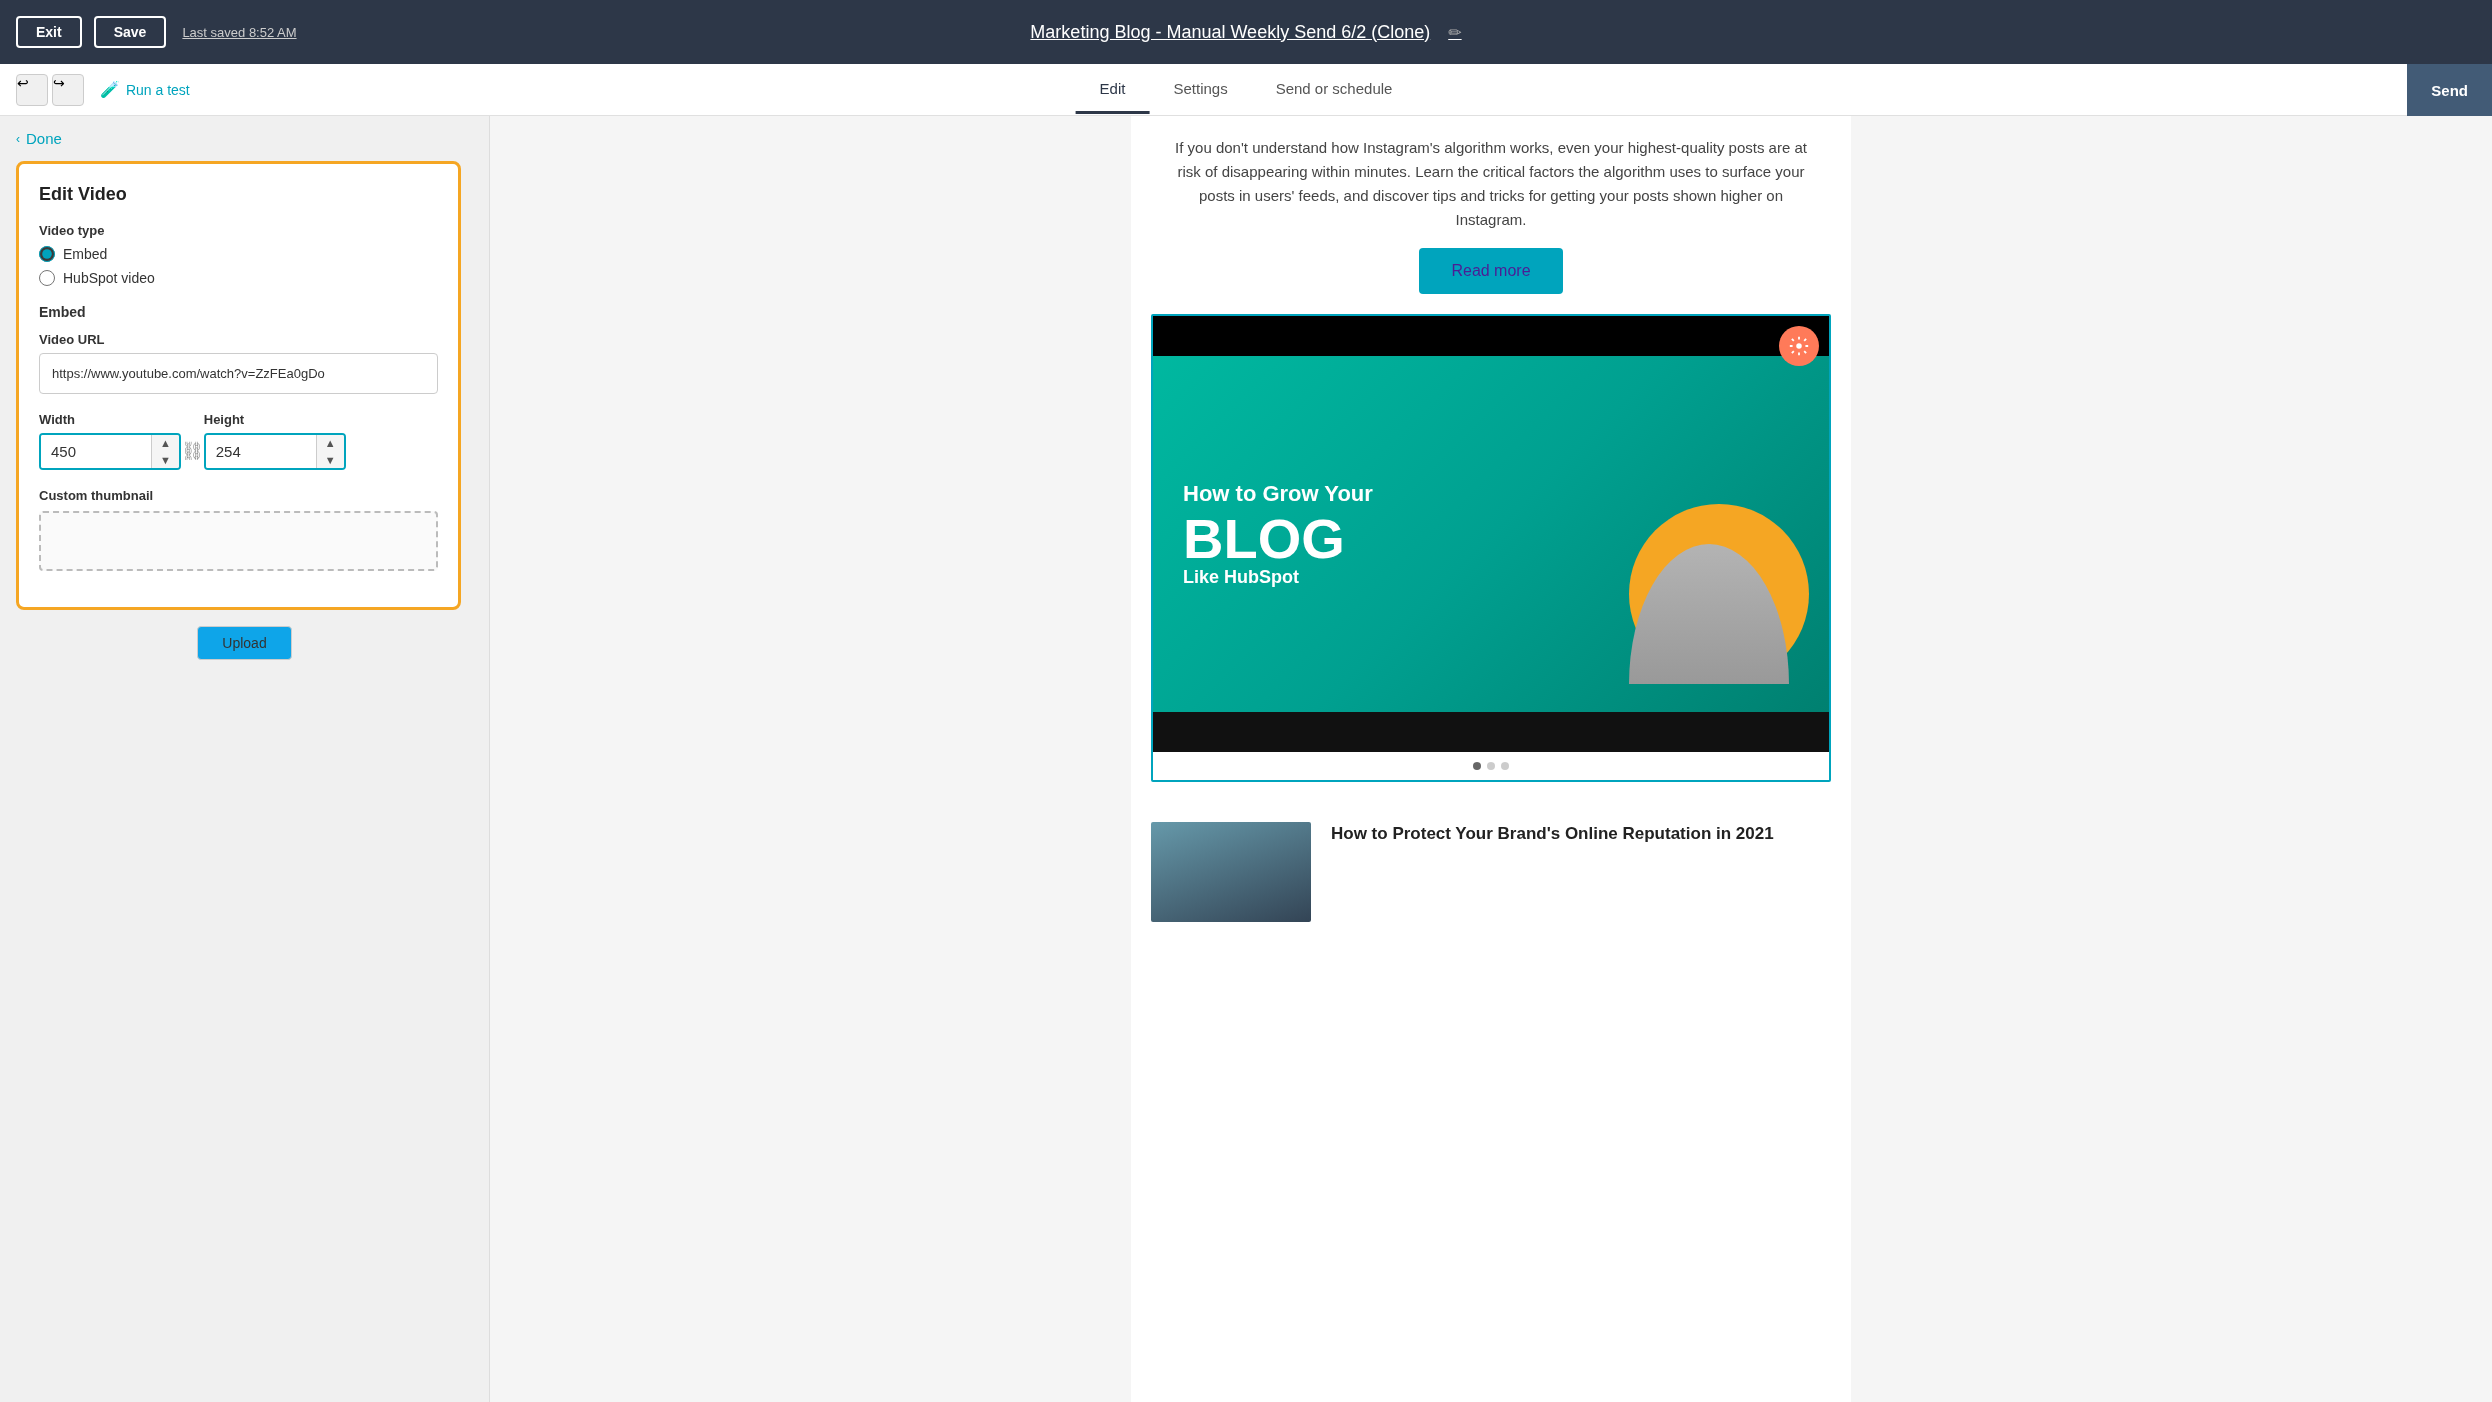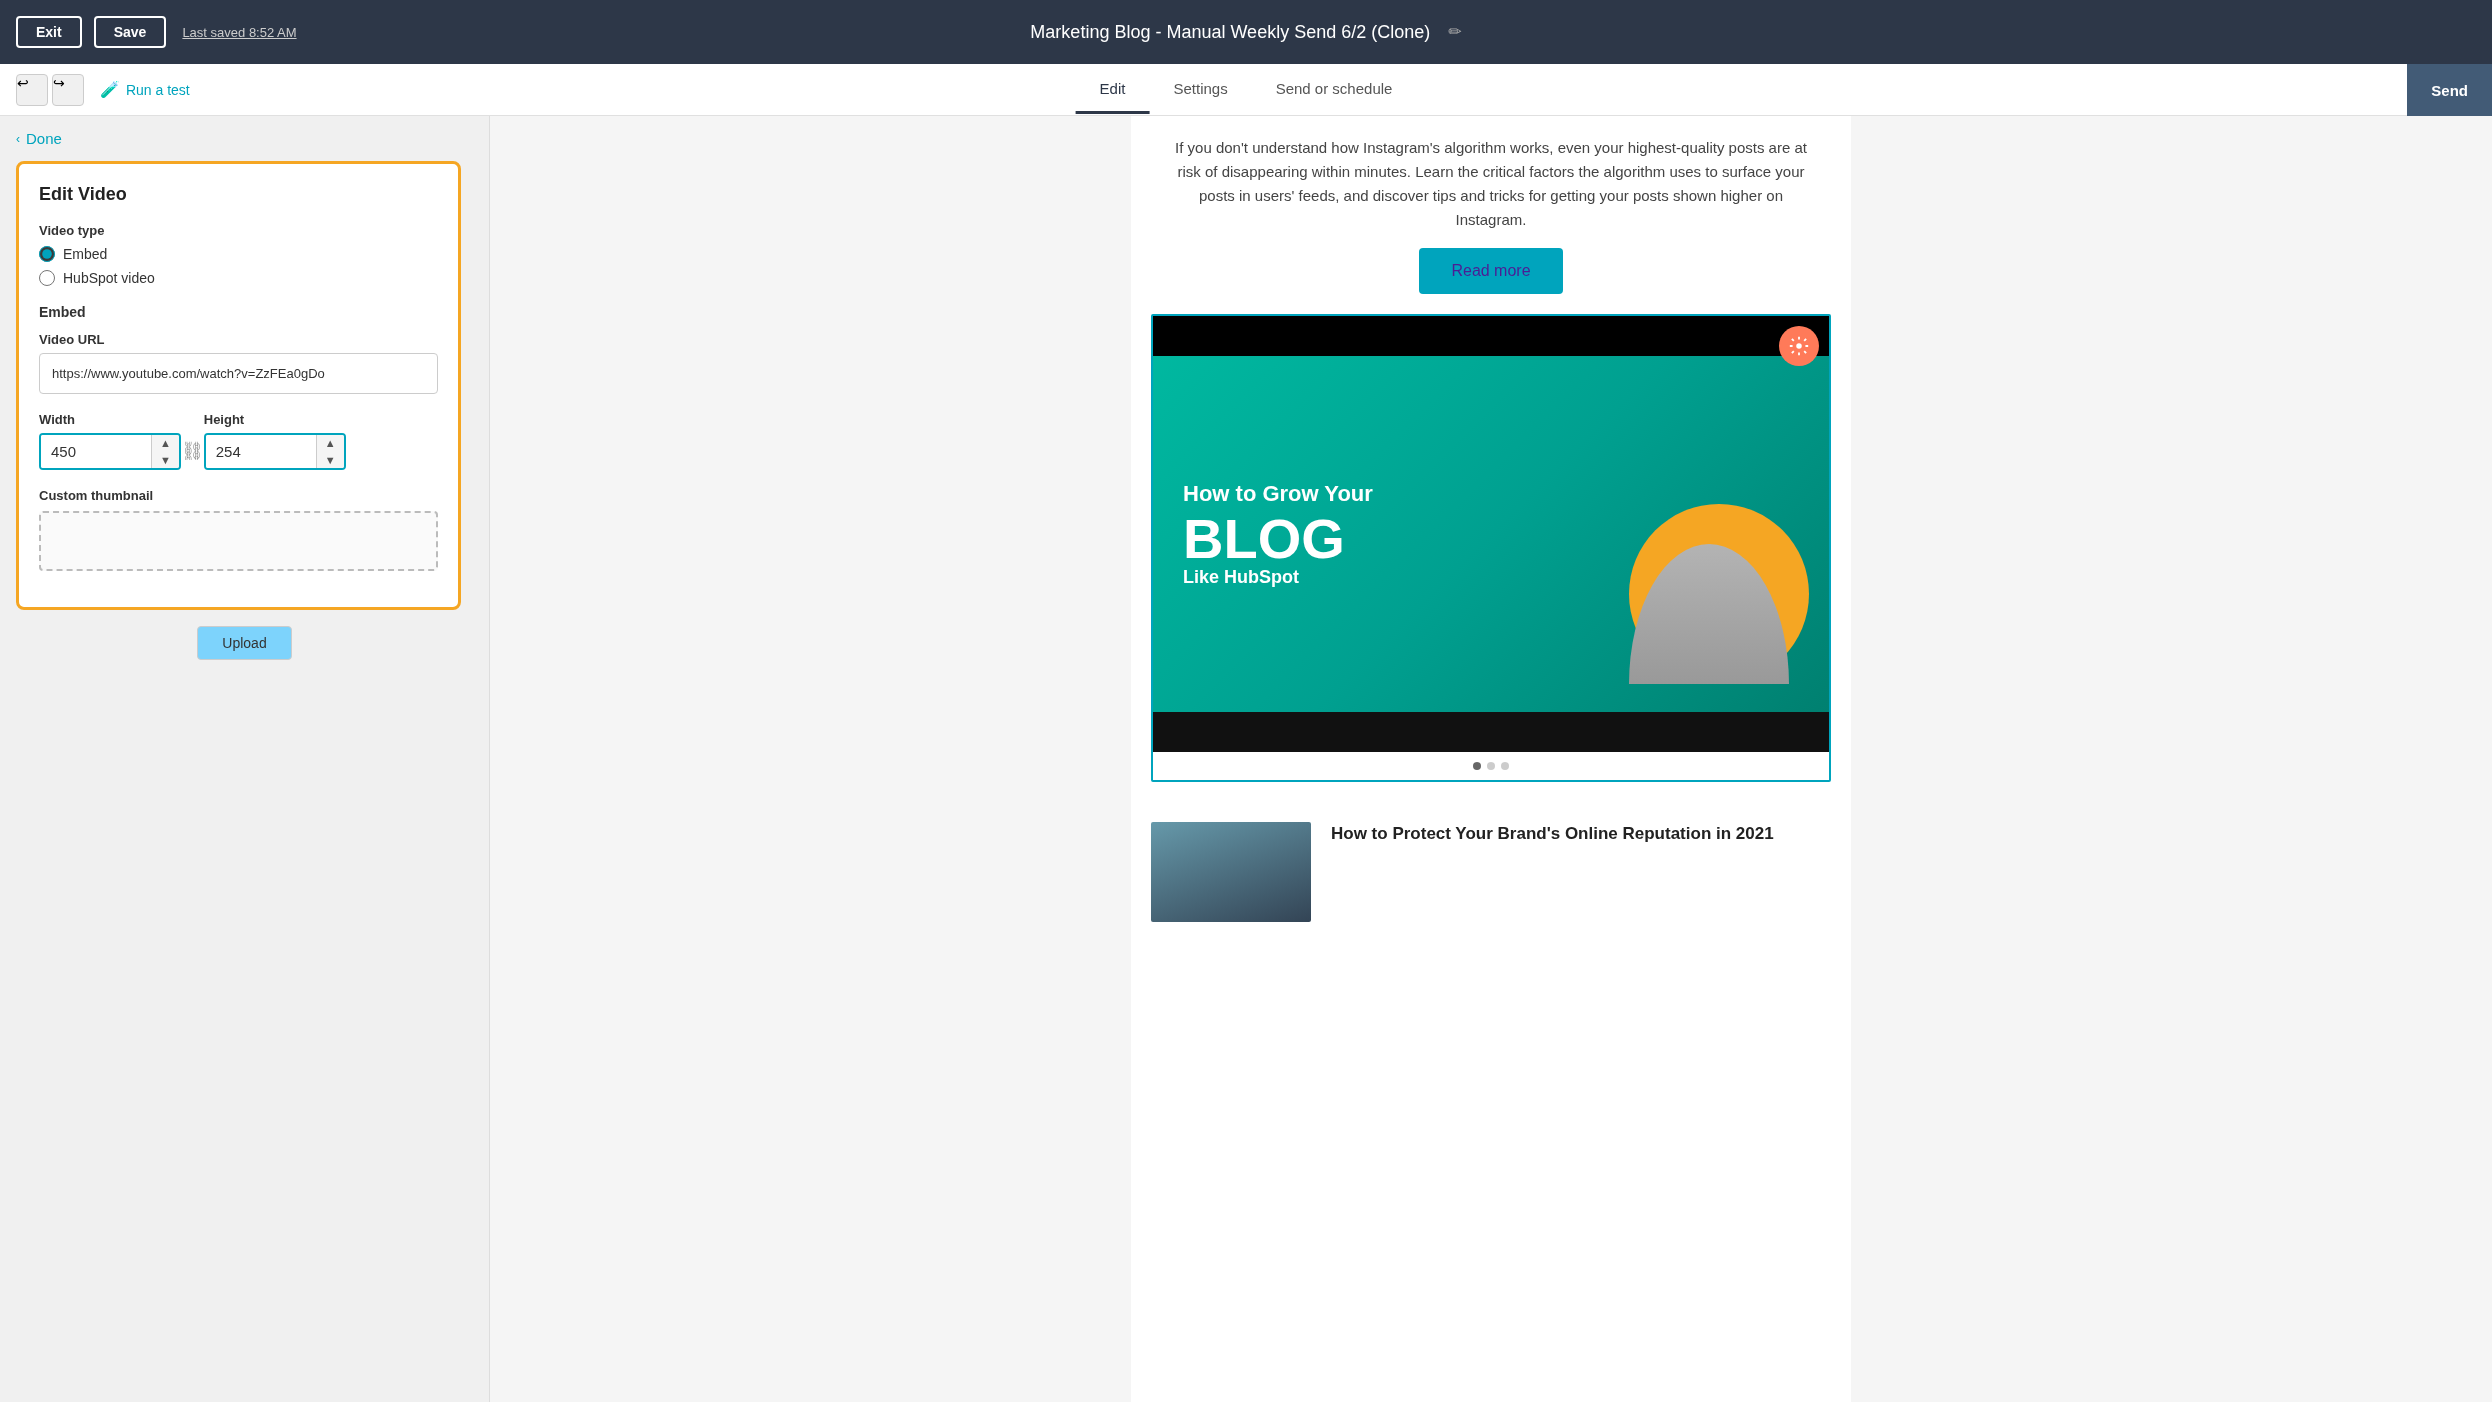--- a/index.html
+++ b/index.html
@@ -5,21 +5,21 @@
     * { box-sizing: border-box; margin: 0; padding: 0; }
     body { font-family: -apple-system, BlinkMacSystemFont, 'Segoe UI', Helvetica, Arial, sans-serif; background: #f5f5f5; overflow: hidden; }
 
     
     .top-bar {
       display: flex; align-items: center; background: #2d3748; height: 64px;
       padding: 0 16px; gap: 12px; position: relative;
     }
     .top-bar-title {
       position: absolute; left: 50%; transform: translateX(-50%);
-      color: #fff; font-size: 18px; font-weight: 500; display: flex; gap: 18px;
+      color: #fff; font-size: 18px; font-weight: 500; display: flex; align-items: center; gap: 18px; text-decoration: underline;
     }
     .top-bar-title .edit-icon { color: #aaa; cursor: pointer; font-size: 16px; }
     .btn-exit {
       background: transparent; border: 2px solid #fff; color: #fff;
       padding: 6px 18px; border-radius: 4px; cursor: pointer; font-size: 14px; font-weight: 600;
     }
     .btn-save {
       background: transparent; border: 2px solid #fff; color: #fff;
       padding: 6px 18px; border-radius: 4px; cursor: pointer; font-size: 14px; font-weight: 600;
     }
@@ -111,21 +111,21 @@
     .link-icon { font-size: 18px; color: #888; margin-top: 20px; }
 
     .custom-thumbnail-label { font-size: 13px; font-weight: 600; color: #333; margin-bottom: 8px; }
     .thumbnail-drop-zone {
       border: 2px dashed #bbb; border-radius: 4px; height: 60px;
       display: flex; align-items: center; justify-content: center;
       background: #fafafa; margin-bottom: 16px;
     }
 
     .upload-btn {
-      background: #7dd3fc; border: 1px solid #ccc; border-radius: 4px;
+      background: #0ea5e9; border: 1px solid #ccc; border-radius: 4px;
       padding: 8px 24px; font-size: 14px; color: #333; cursor: pointer;
       display: block; margin: 8px auto;
     }
 
     
     .right-content {
       flex: 1; overflow-y: auto; background: #f5f5f5;
       display: flex; justify-content: center; padding: 0;
     }
     .email-content { width: 720px; background: #fff; }

